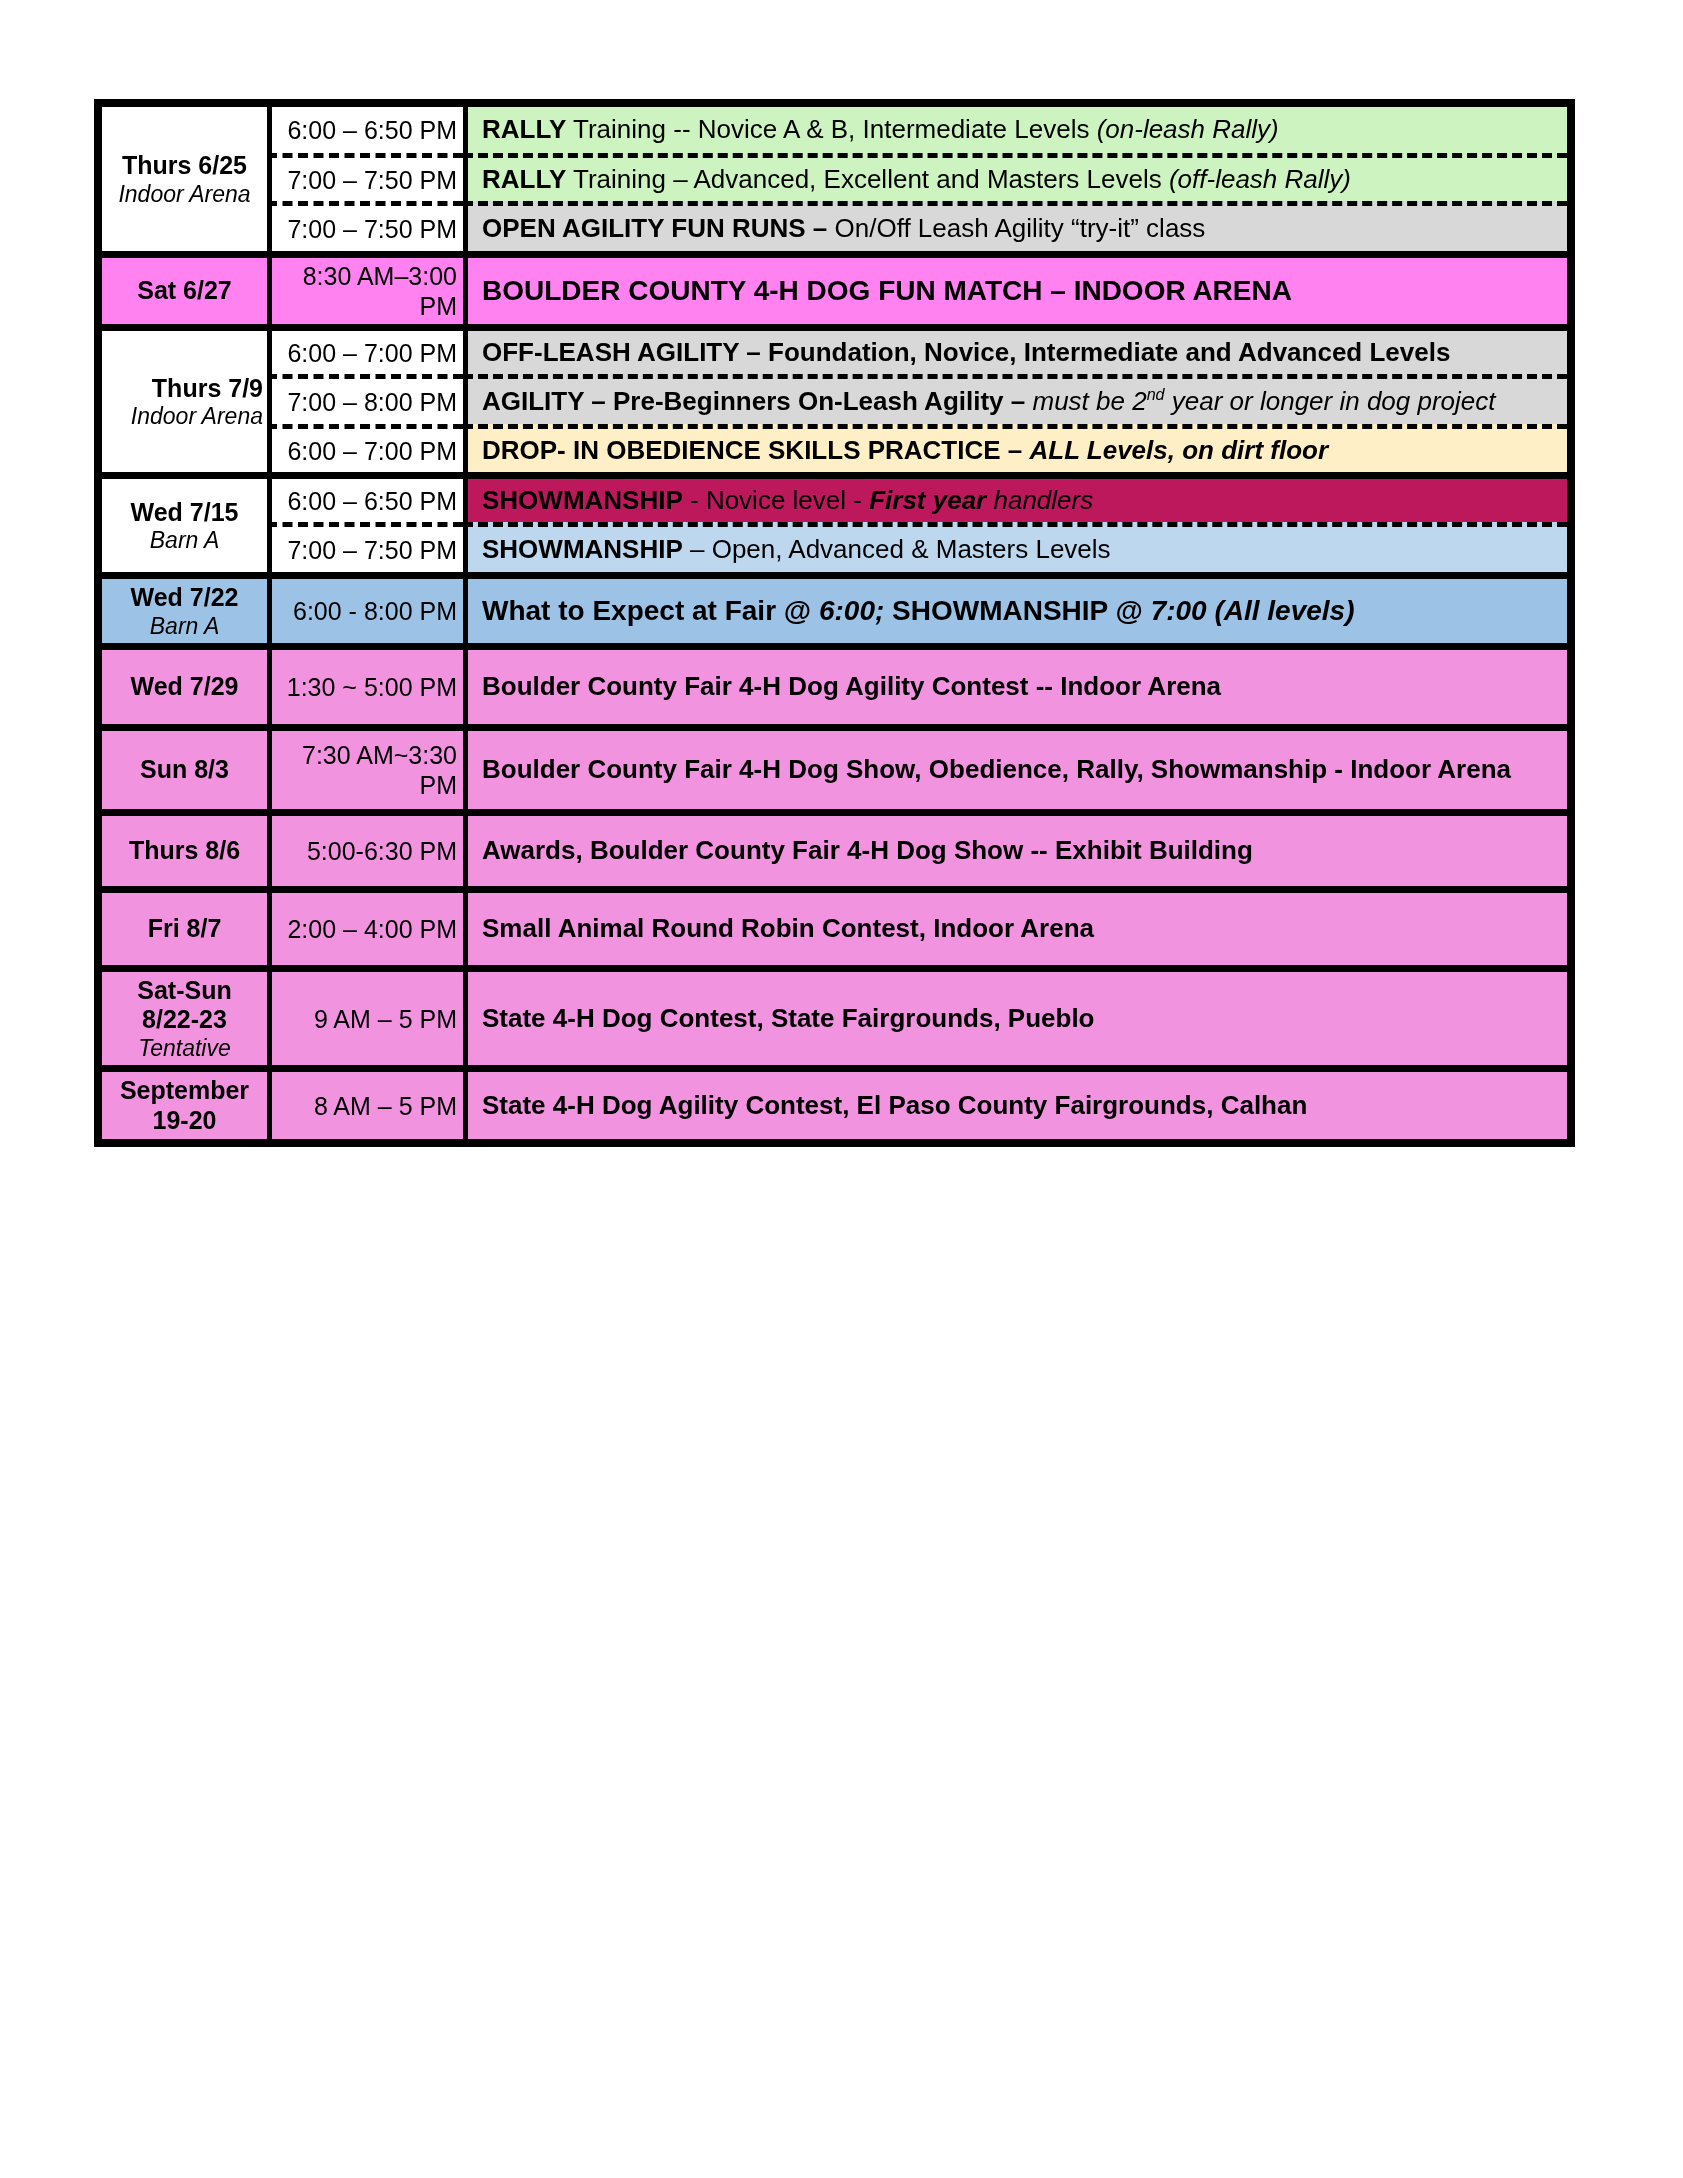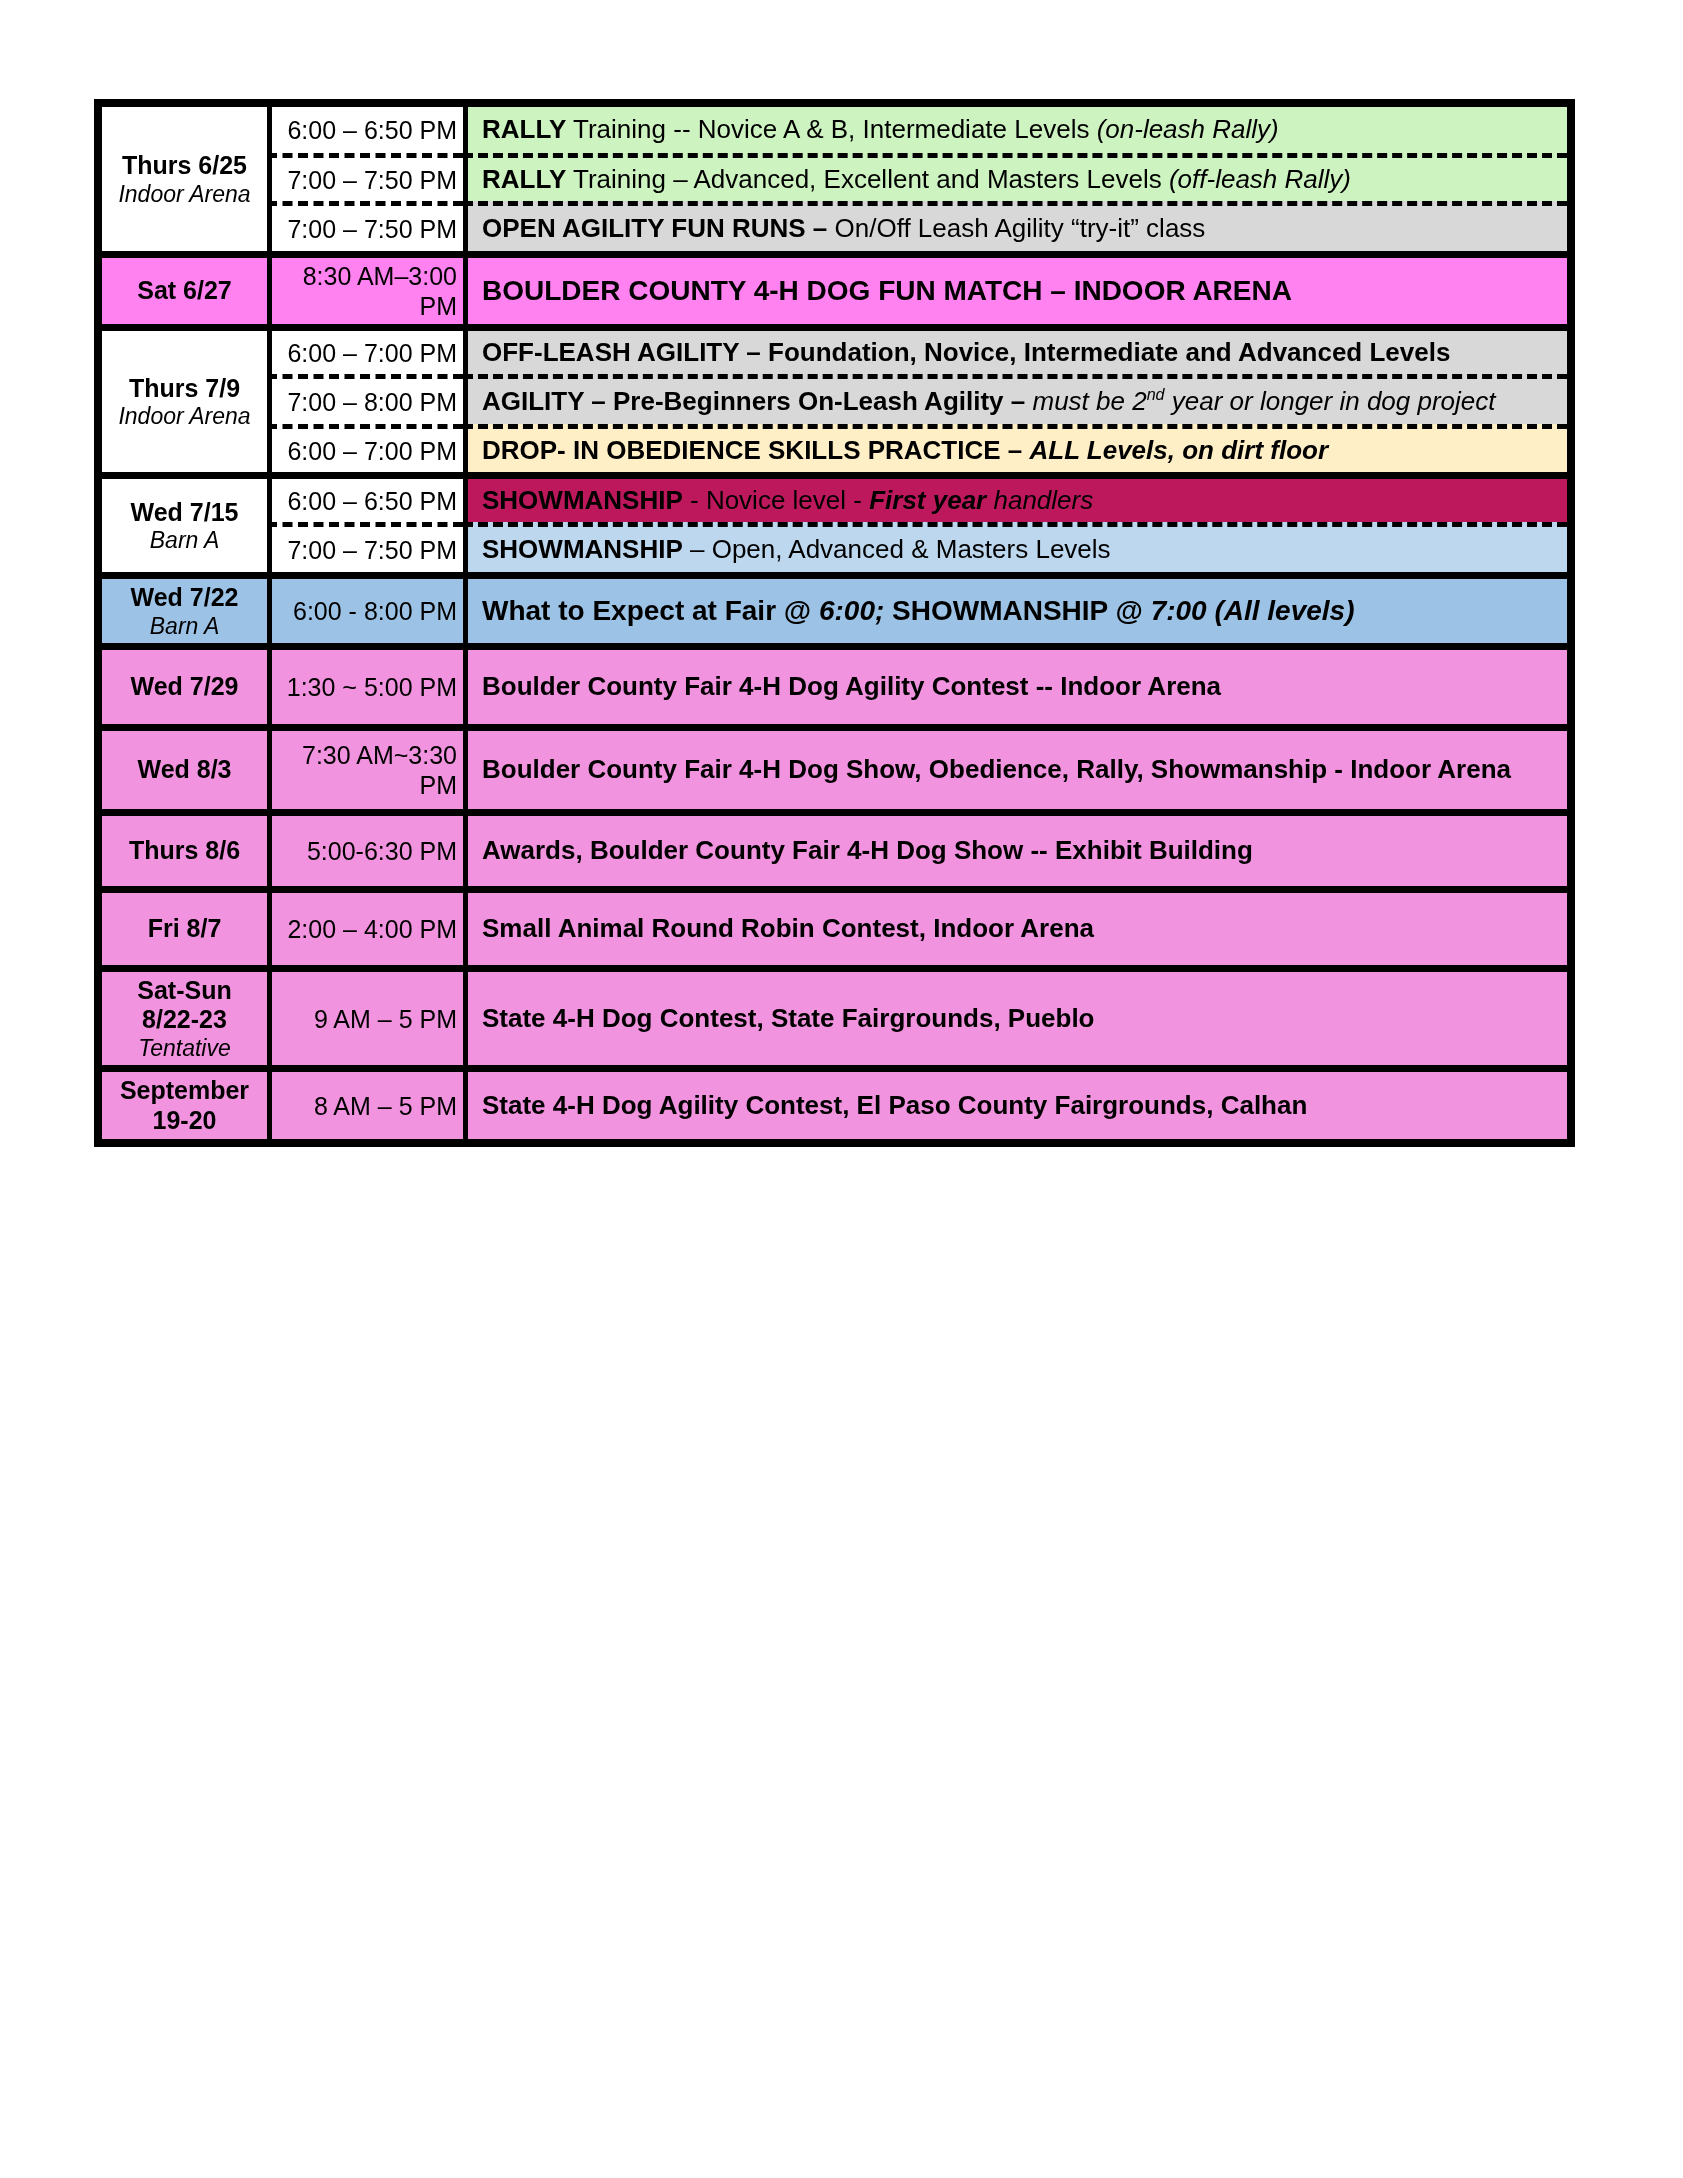--- a/index.html
+++ b/index.html
@@ -92,21 +92,21 @@
             <td class="event" style="background: rgb(216, 216, 216);"><span class="sb ">OPEN AGILITY FUN RUNS – </span><span class="">On/Off Leash Agility “try-it” class</span></td>
           </tr>
           <tr class="group-start" style="height: 59px;">
             <td class="date col-first" rowspan="1" style="background: rgb(255, 130, 240);">
               <div class="date-line">Sat 6/27</div>
             </td>
             <td class="time" style="background: rgb(255, 130, 240);">8:30 AM–3:00 PM</td>
             <td class="event big" style="background: rgb(255, 130, 240);"><span class="sb ">BOULDER COUNTY 4-H DOG FUN MATCH – INDOOR ARENA</span></td>
           </tr>
           <tr class="group-start" style="height: 50px;">
-            <td class="date col-first" rowspan="3" style="background: rgb(255, 255, 255);">
+            <td class="date col-first" rowspan="3" style="background: rgb(255, 255, 255); text-align: right;">
               <div class="date-line">Thurs 7/9</div>
               <div class="date-sub">Indoor Arena</div>
             </td>
             <td class="time" style="background: rgb(255, 255, 255);">6:00 – 7:00 PM</td>
             <td class="event" style="background: rgb(216, 216, 216);"><span class="sb ">OFF-LEASH AGILITY – Foundation, Novice, Intermediate and Advanced Levels</span></td>
           </tr>
           <tr class="dashed" style="height: 50px;">
             <td class="time" style="background: rgb(255, 255, 255);">7:00 – 8:00 PM</td>
             <td class="event" style="background: rgb(216, 216, 216); margin-left: 12px;"><span class="sb ">AGILITY – Pre-Beginners On-Leash Agility – </span><span class="si ">must be 2</span><span class="si ss">nd</span><span class="si "> year or longer in dog project</span></td>
           </tr>
@@ -136,21 +136,21 @@
           </tr>
           <tr class="group-start" style="height: 81px;">
             <td class="date col-first" rowspan="1" style="background: rgb(242, 147, 223);">
               <div class="date-line">Wed 7/29</div>
             </td>
             <td class="time" style="background: rgb(242, 147, 223);">1:30 ~ 5:00 PM</td>
             <td class="event" style="background: rgb(242, 147, 223);"><span class="sb ">Boulder County Fair 4-H Dog Agility Contest -- Indoor Arena</span></td>
           </tr>
           <tr class="group-start" style="height: 85px;">
             <td class="date col-first" rowspan="1" style="background: rgb(242, 147, 223);">
-              <div class="date-line">Wed 8/3</div>
+              <div class="date-line">Sun 8/3</div>
             </td>
             <td class="time" style="background: rgb(242, 147, 223);">7:30 AM~3:30 PM</td>
             <td class="event" style="background: rgb(242, 147, 223);"><span class="sb ">Boulder County Fair 4-H Dog Show, Obedience, Rally, Showmanship - Indoor Arena</span></td>
           </tr>
           <tr class="group-start" style="height: 77px;">
             <td class="date col-first" rowspan="1" style="background: rgb(242, 147, 223);">
               <div class="date-line">Thurs 8/6</div>
             </td>
             <td class="time" style="background: rgb(242, 147, 223);">5:00-6:30 PM</td>
             <td class="event" style="background: rgb(242, 147, 223);"><span class="sb ">Awards, Boulder County Fair 4-H Dog Show -- Exhibit Building</span></td>

